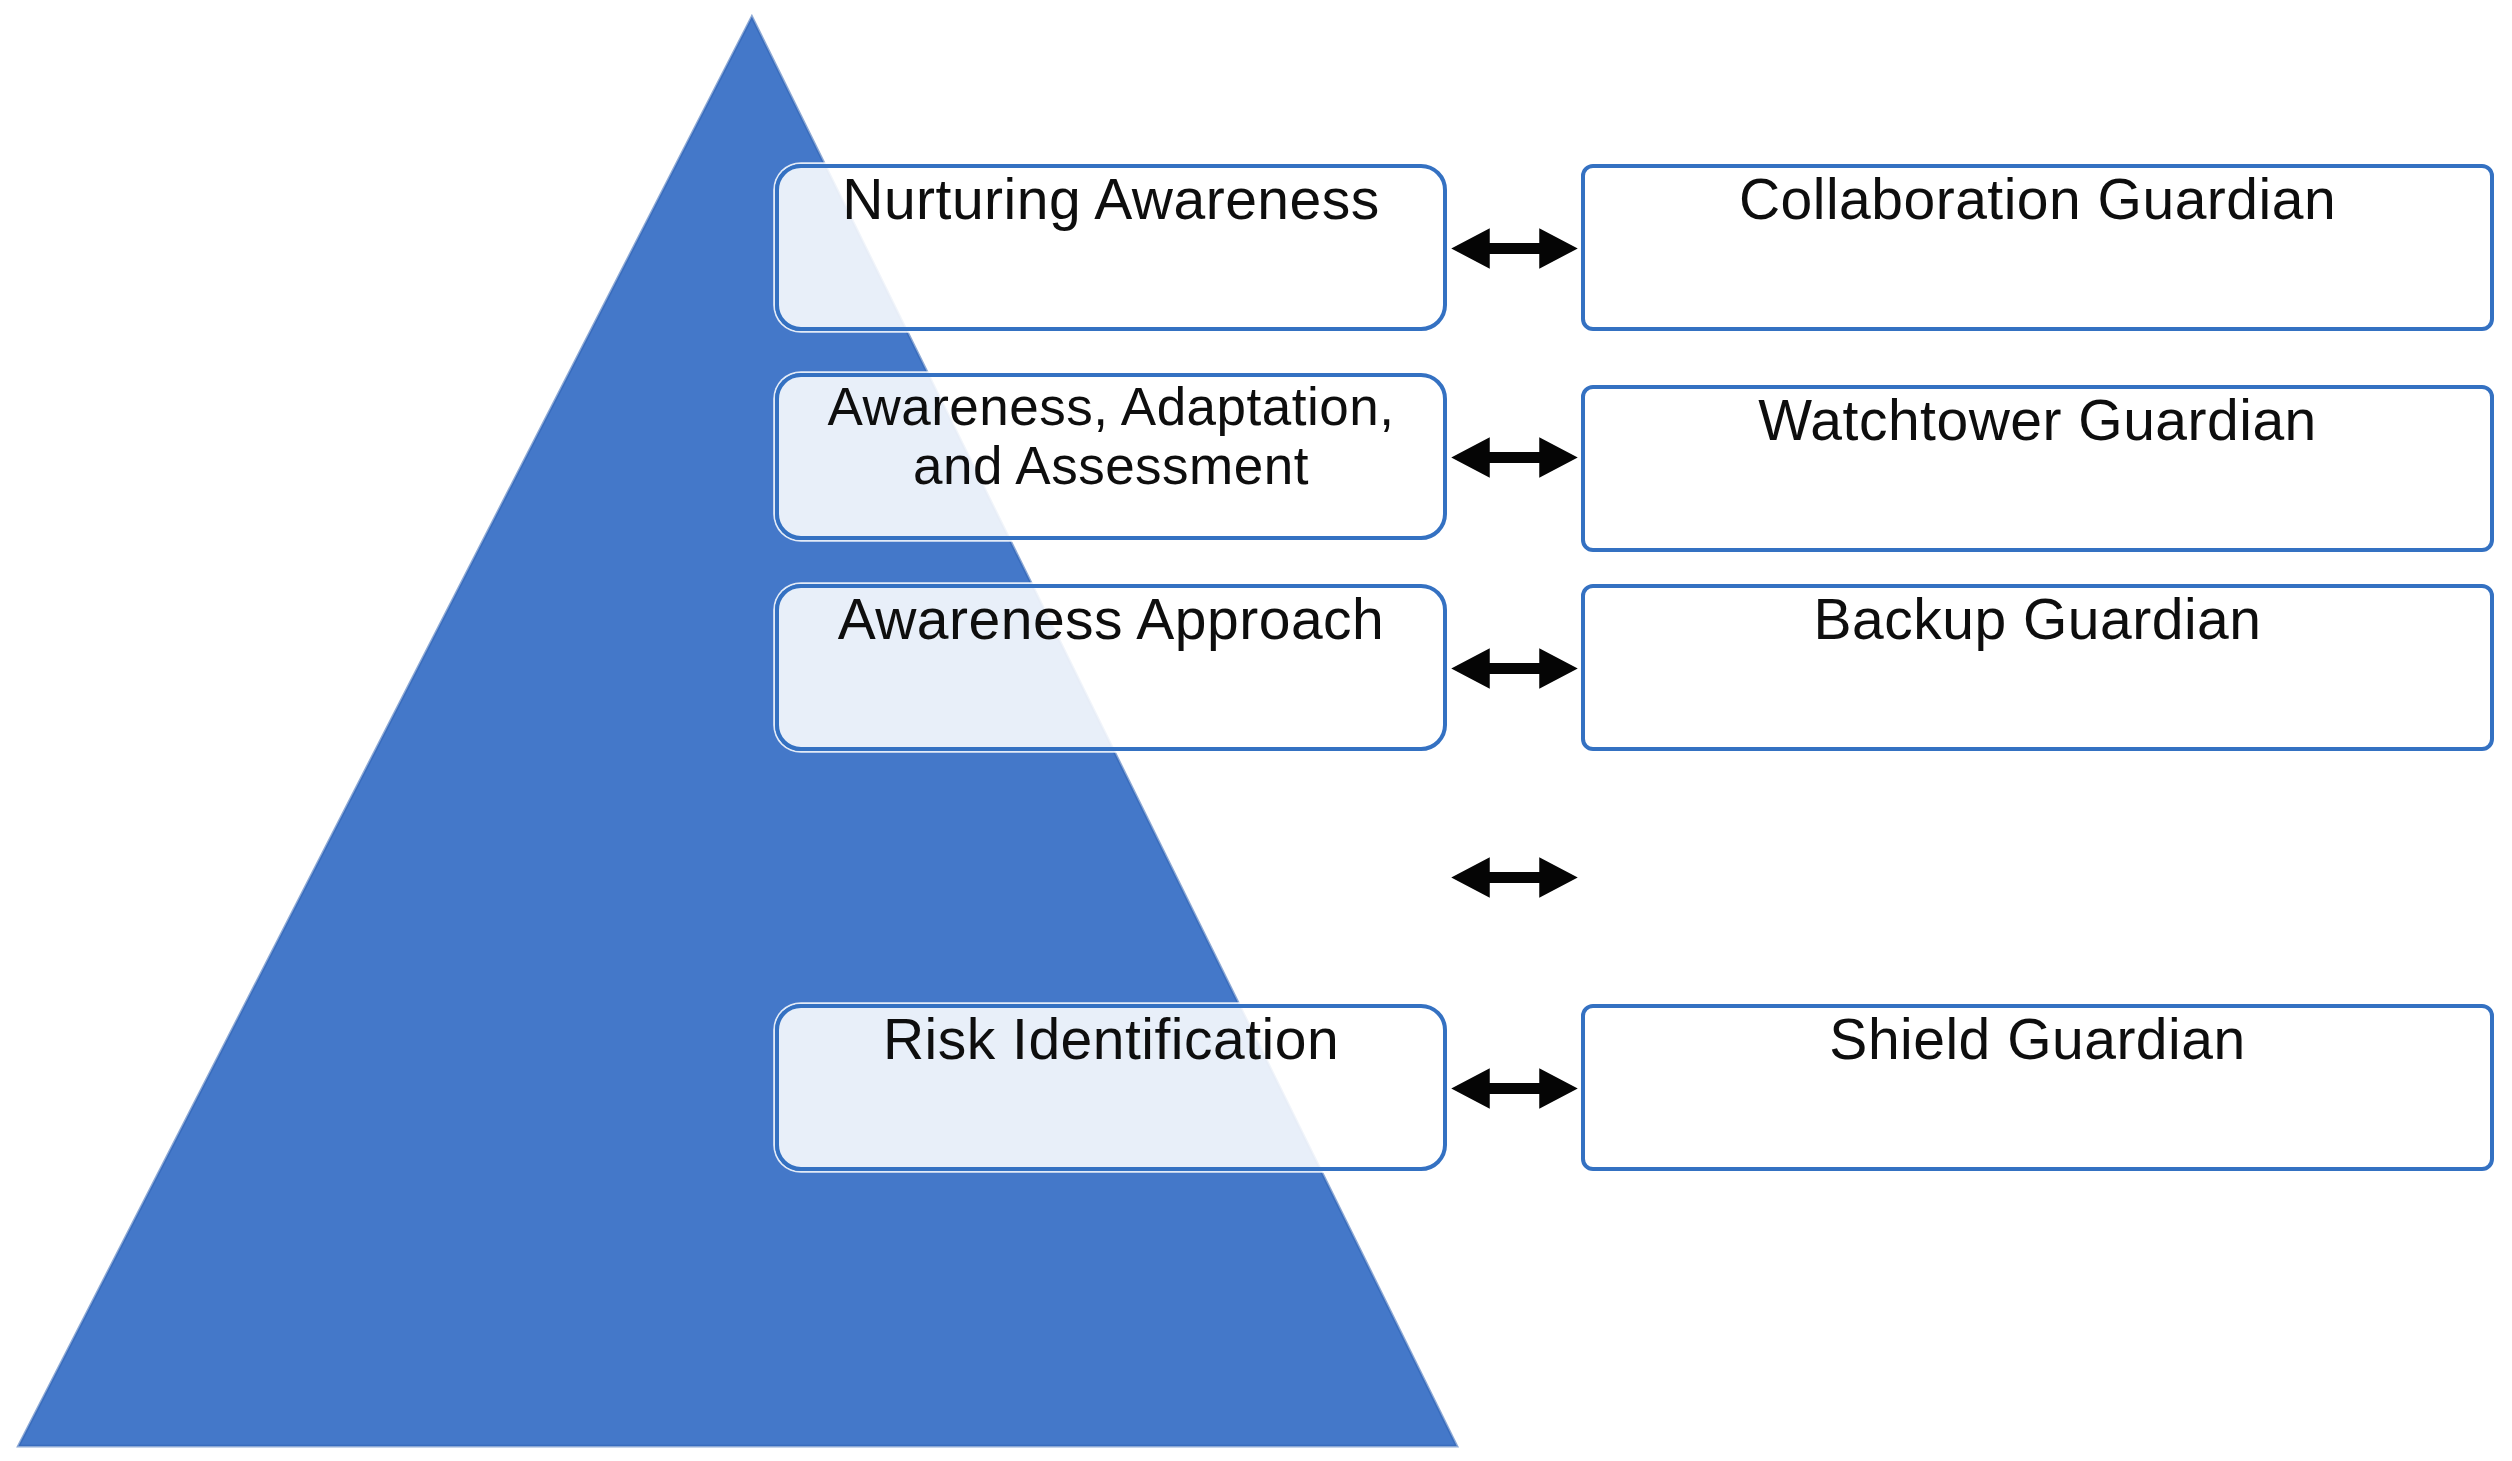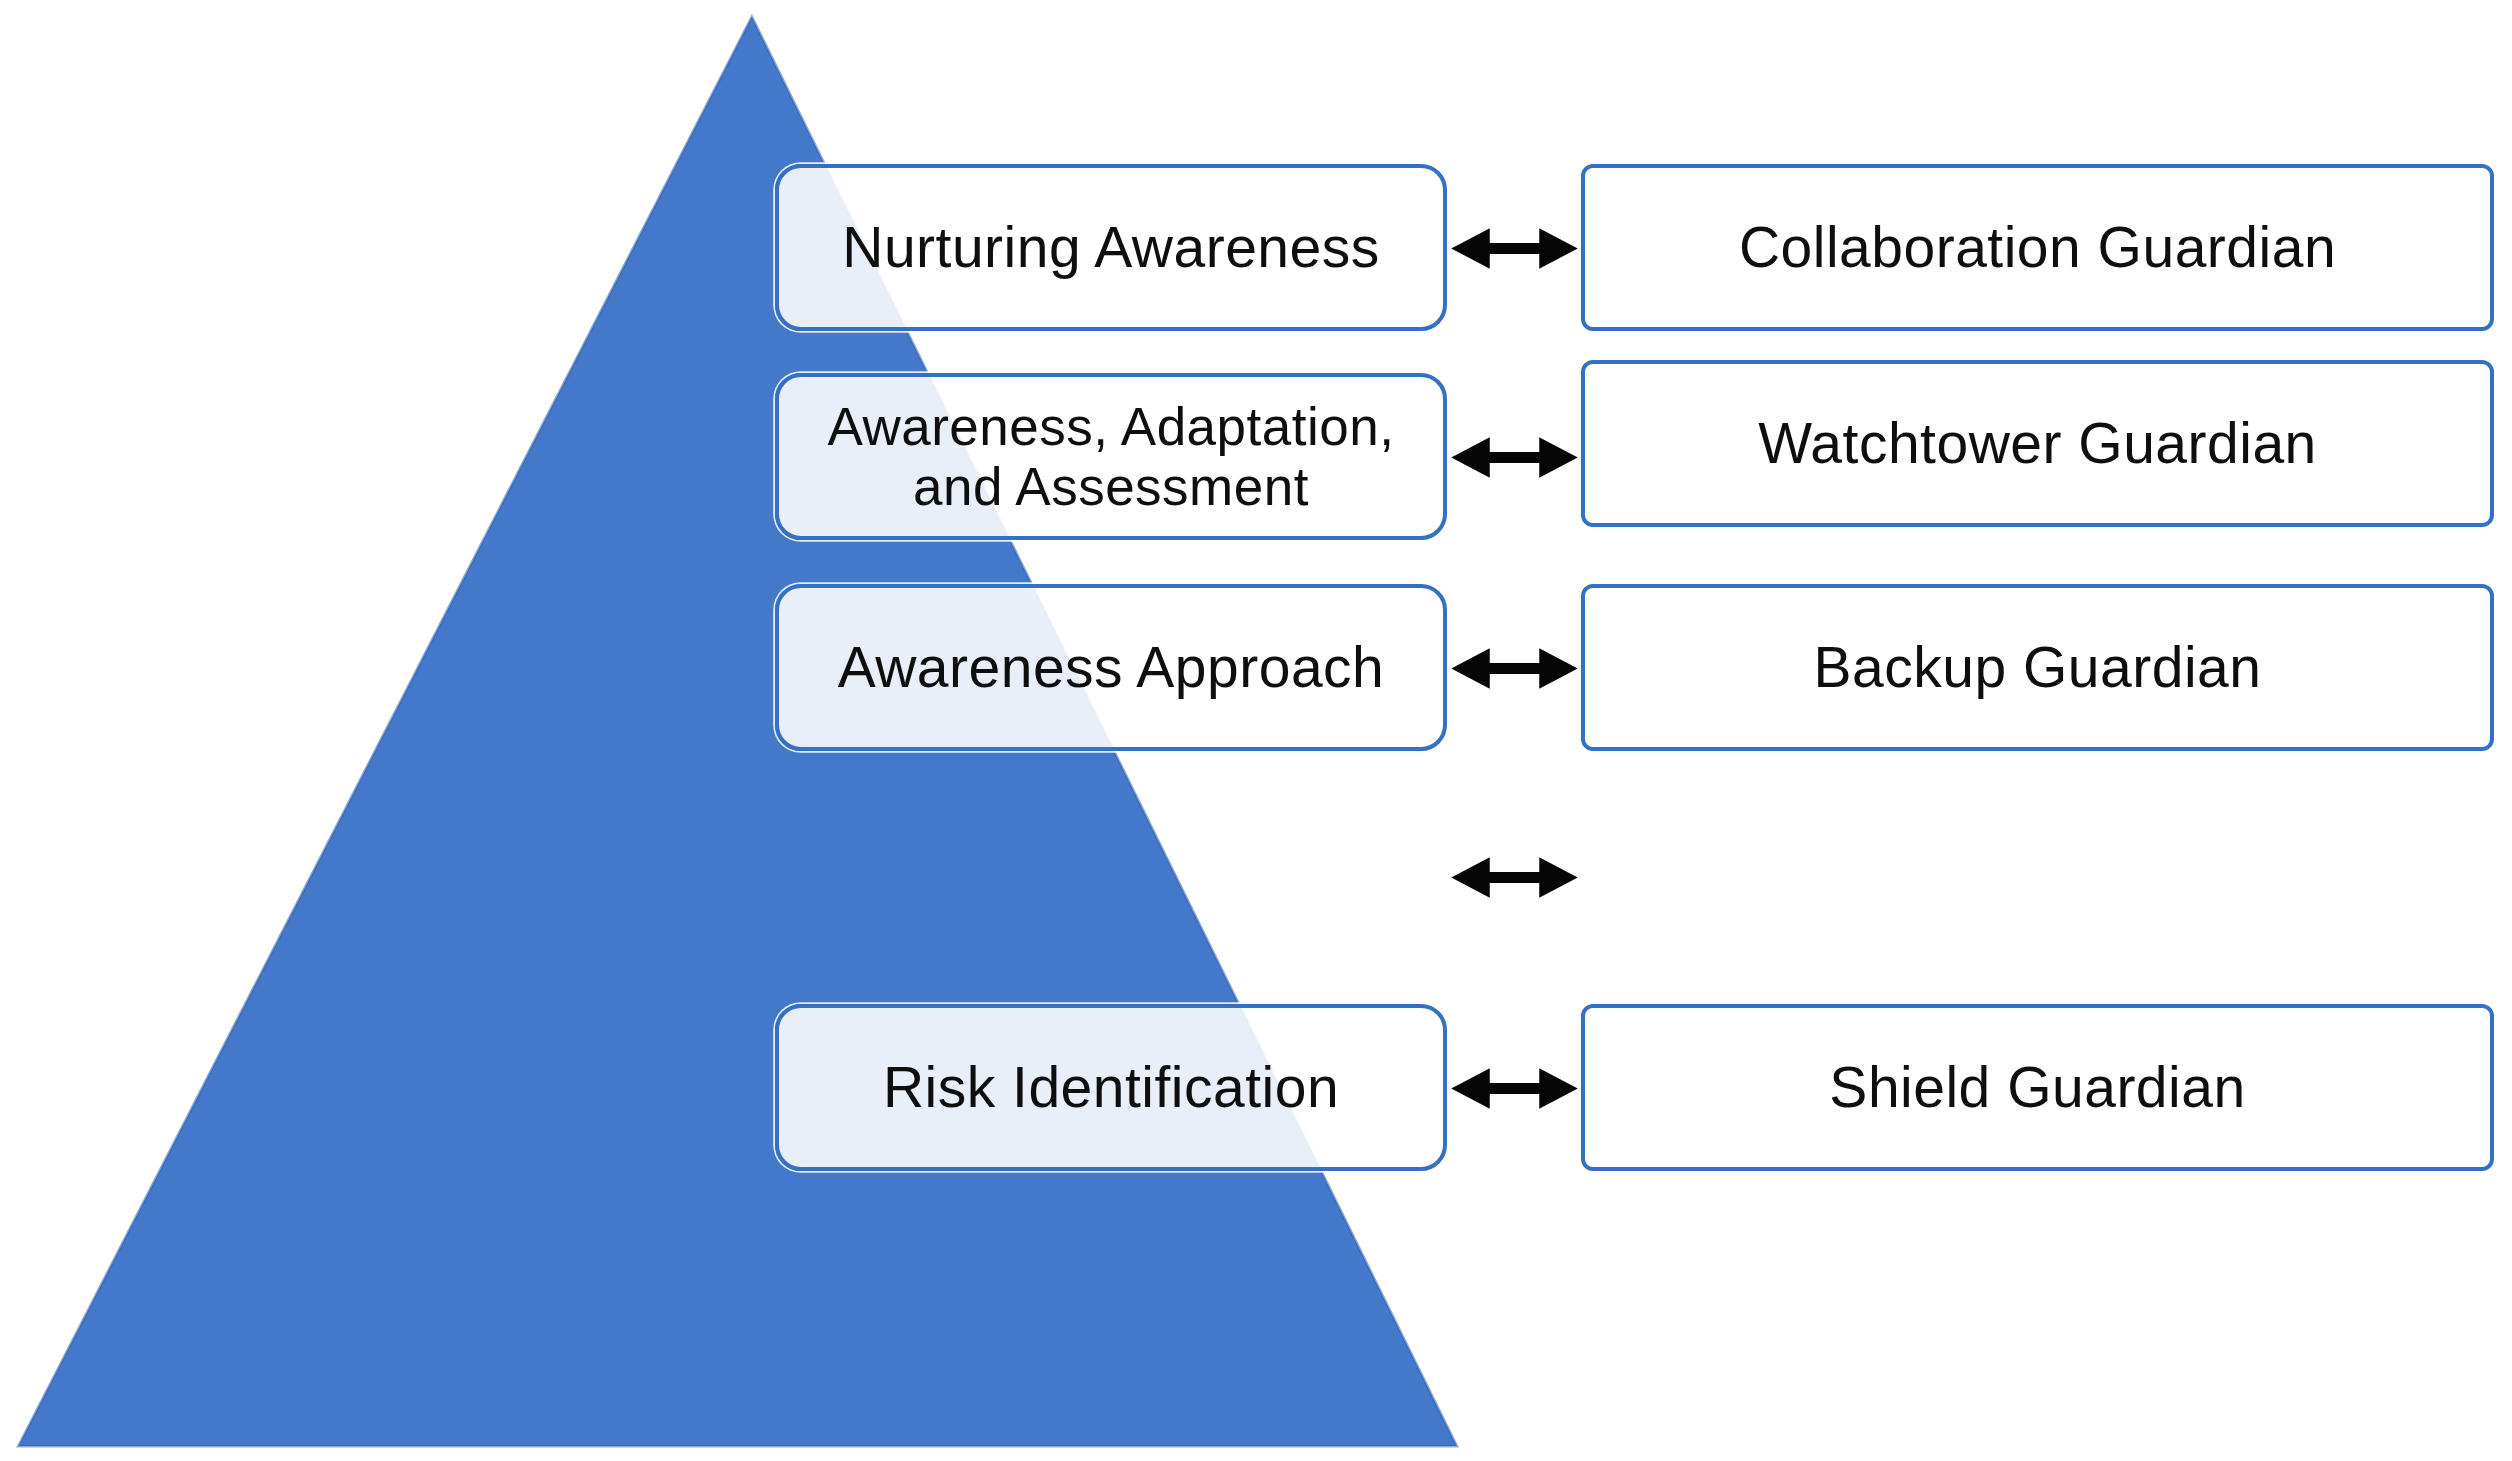--- a/index.html
+++ b/index.html
@@ -12,21 +12,21 @@
   }
   #pyramid-svg{position:absolute;left:0;top:0;width:2512px;height:1462px;}
   .box{
     position:absolute;
     box-sizing:border-box;
     height:167px;
     border:4.6px solid var(--border,#3471C2);
     border-radius:26px;
     background:rgba(255,255,255,0.88);
     box-shadow:0 0 0 1.8px rgba(255,255,255,0.85);
-    display:flex;align-items:center;justify-content:center;
+    display:flex;align-items:flex-start;justify-content:center;
     text-align:center;
   }
   .box.left{left:775px;width:672px;}
   .box.right{left:1581px;width:913px;border-radius:12px;}
   .label{
     color:#0e0e0e;
     font-size:57px;
     line-height:1.12;
     white-space:pre-line;
     letter-spacing:0.5px;
@@ -64,21 +64,21 @@
 
   <div class="box left" style="top:373px">
     <span class="label small">Awareness, Adaptation,
 and Assessment</span>
   </div>
   <div class="arrow" style="top:430px">
     <svg viewBox="0 0 138 60">
       <polygon points="0,30 42,8 42,24 96,24 96,8 138,30 96,52 96,36 42,36 42,52"></polygon>
     </svg>
   </div>
-  <div class="box right" style="top:360px">
+  <div class="box right" style="top:385px">
     <span class="label">Watchtower Guardian</span>
   </div>
 
   <div class="box left" style="top:584px">
     <span class="label">Awareness Approach</span>
   </div>
   <div class="arrow" style="top:641px">
     <svg viewBox="0 0 138 60">
       <polygon points="0,30 42,8 42,24 96,24 96,8 138,30 96,52 96,36 42,36 42,52"></polygon>
     </svg>

